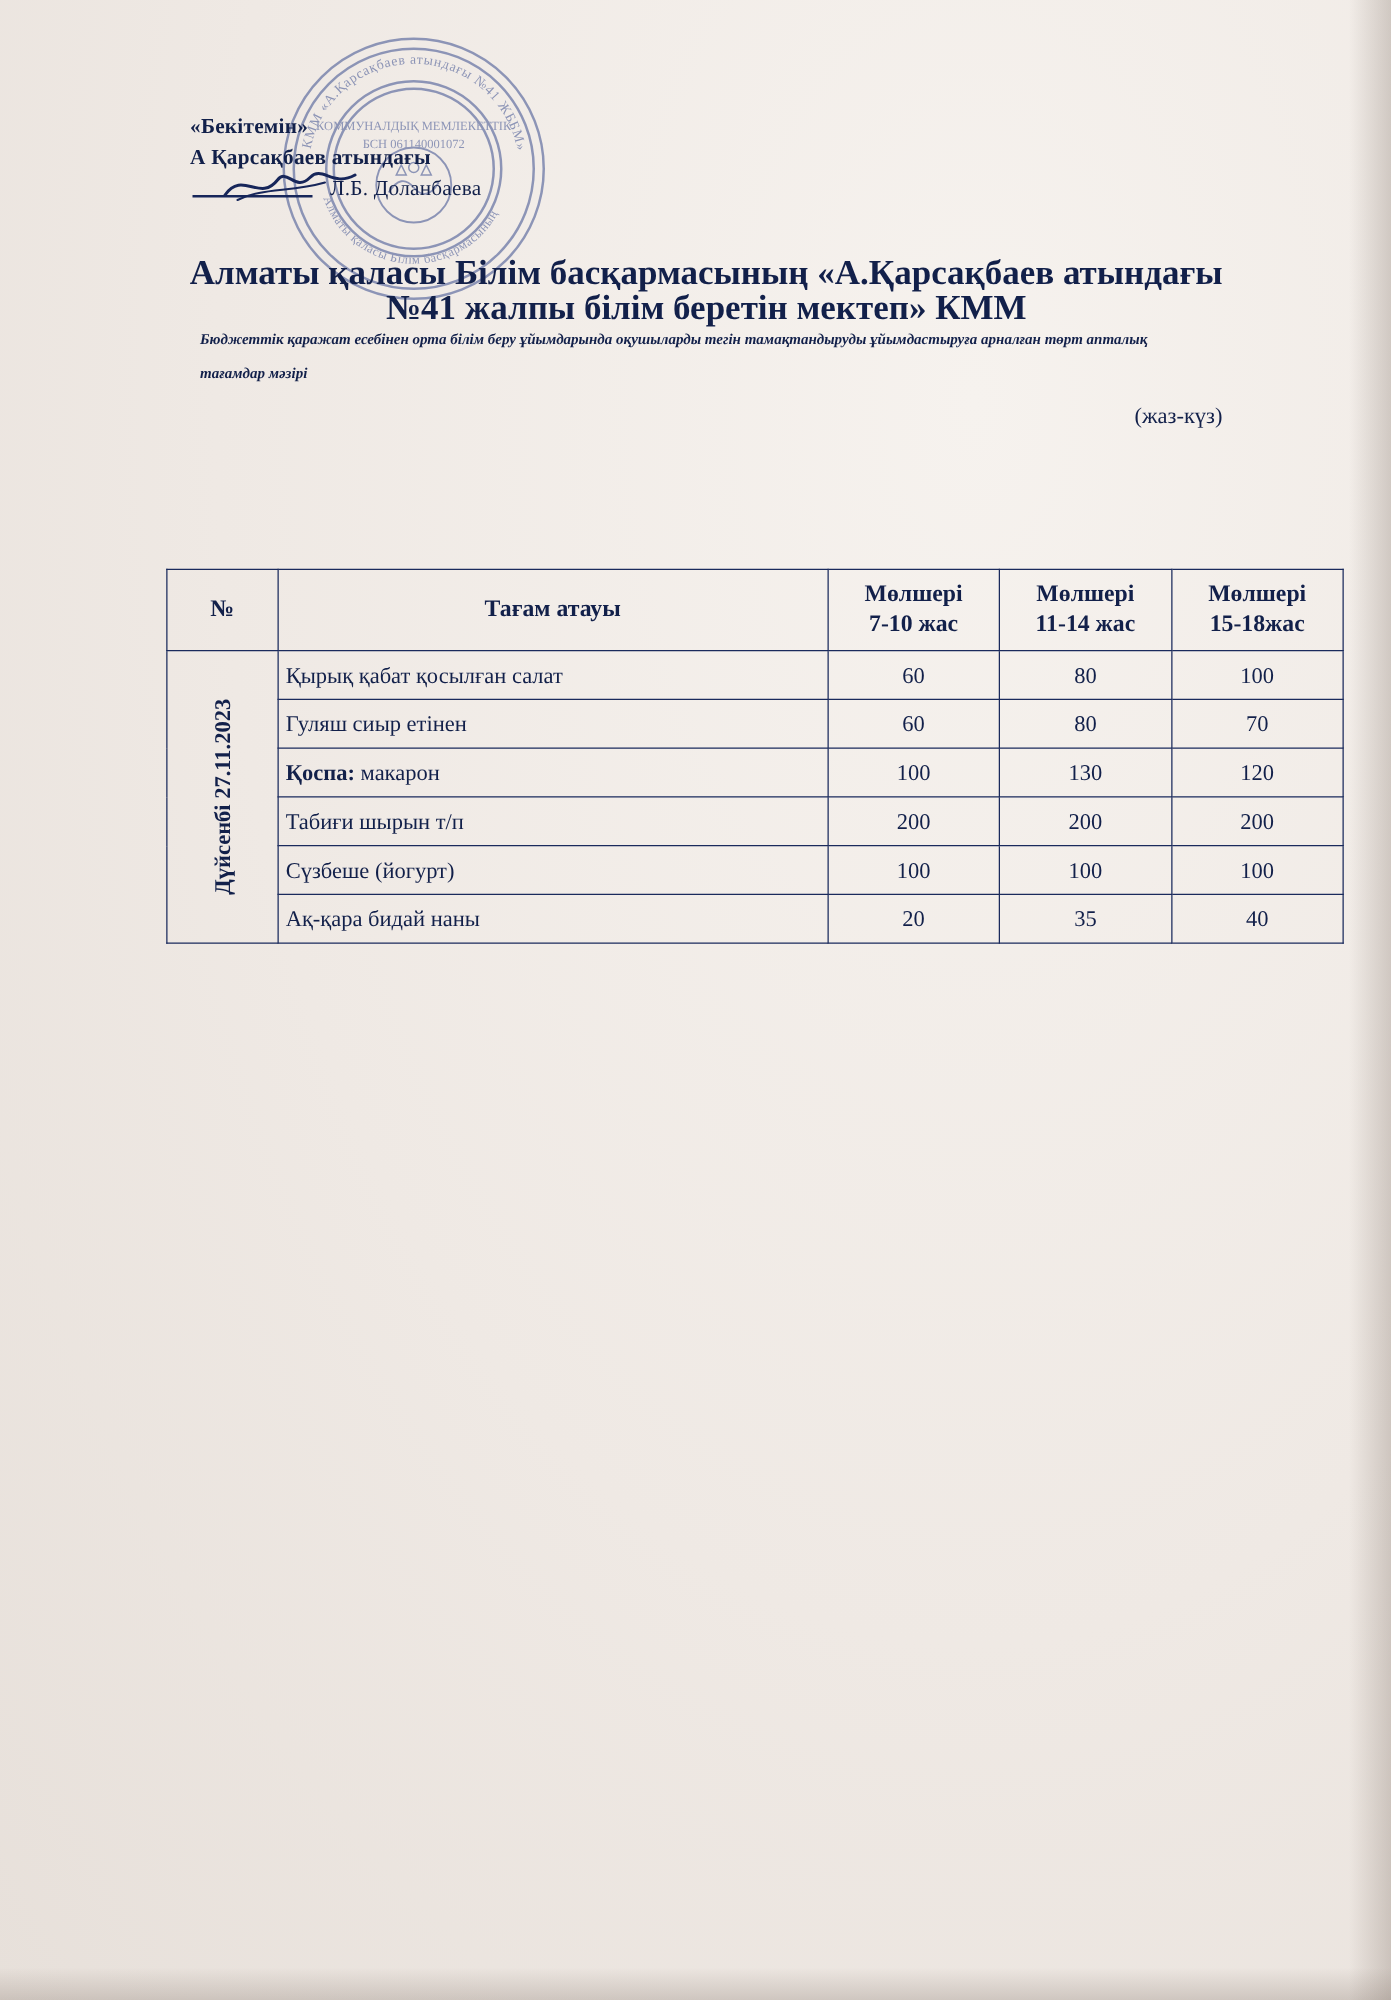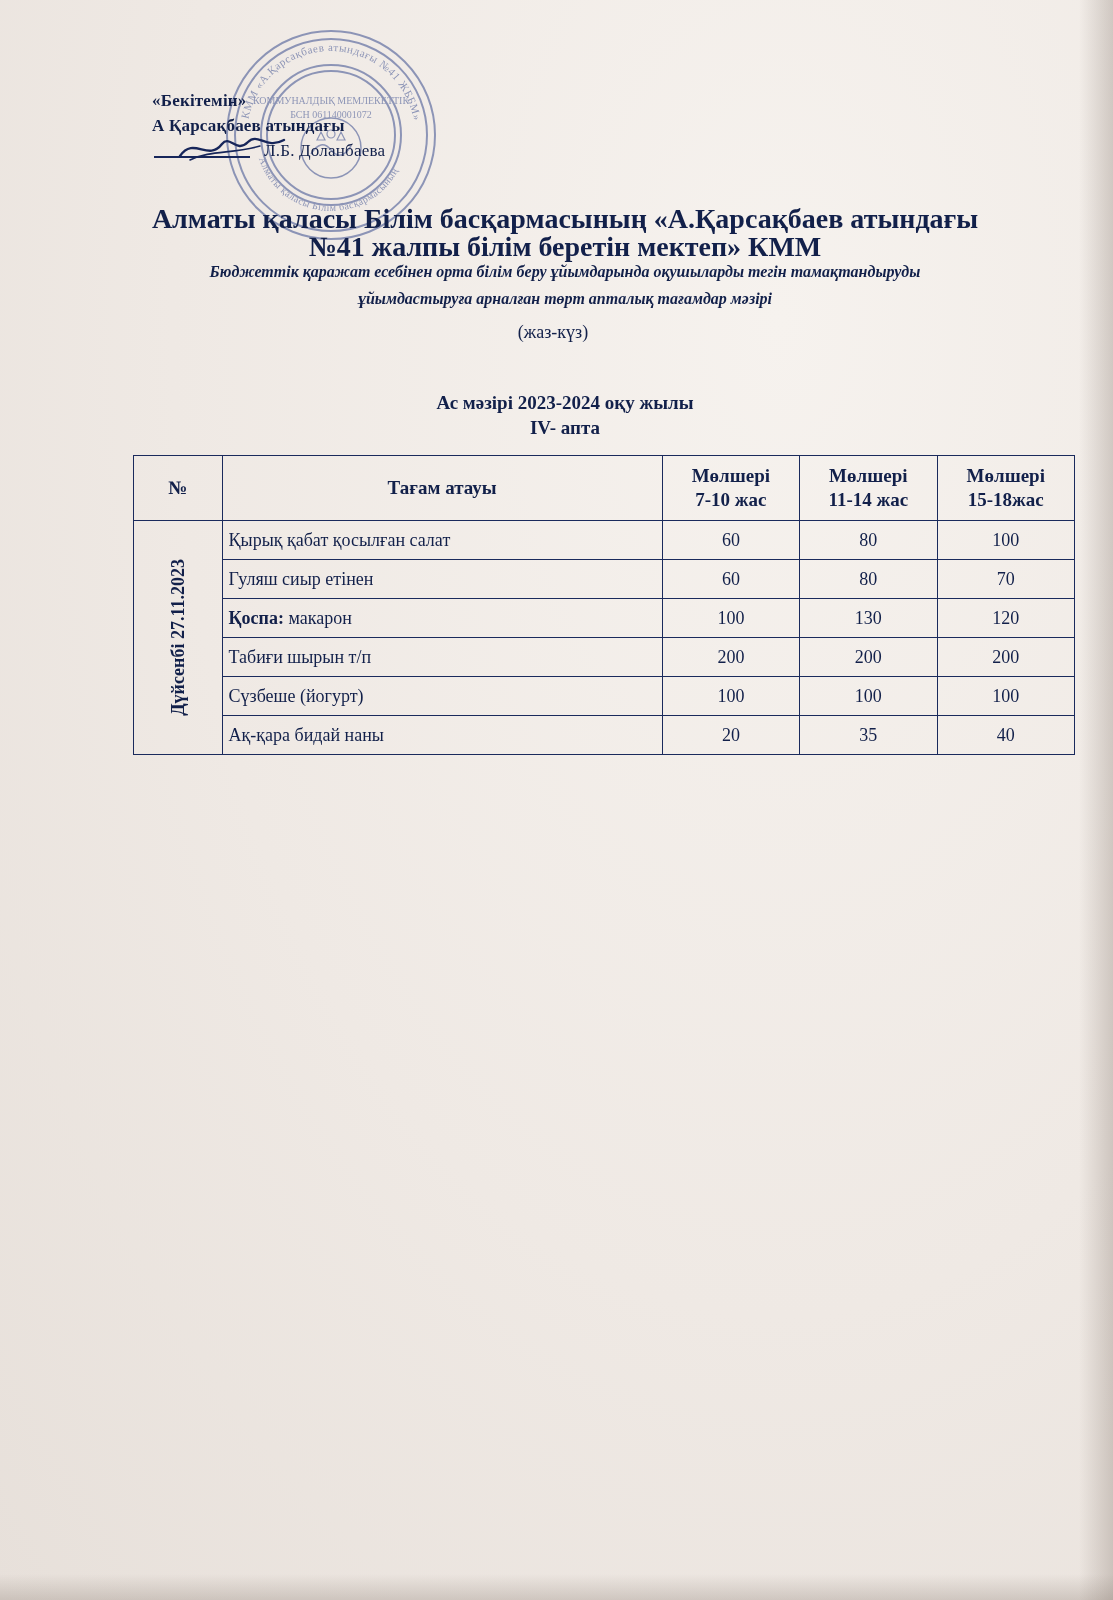--- a/index.html
+++ b/index.html
@@ -99,32 +99,31 @@
     text-align: center;
     font-weight: bold;
     font-size: 28px;
     line-height: 28px;
   }
   .title-italic {
     position: absolute;
     left: 160px;
     top: 258px;
     width: 810px;
-    text-align: center;
     font-style: italic;
     font-weight: bold;
-    font-size: 16px;
+    font-size: 12px;
     line-height: 27px;
   }
   .title-season {
     position: absolute;
-    left: 148px;
+    left: 168px;
     top: 322px;
     width: 810px;
-    text-align: center;
+    text-align: right;
     font-size: 18px;
   }
   .menu-title {
     position: absolute;
     left: 160px;
     top: 390px;
     width: 810px;
     text-align: center;
     font-weight: bold;
     font-size: 19px;
@@ -218,24 +217,20 @@
         <path d="M 16 28 C 36 18, 58 22, 86 14" fill="none" stroke="#17265a" stroke-width="1.6" stroke-linecap="round"></path>
       </svg>
       <span class="sig-name">Л.Б. Доланбаева</span>
     </div>
   </div>
 
   <div class="title-main">Алматы қаласы  Білім басқармасының «А.Қарсақбаев атындағы  №41 жалпы білім беретін мектеп» КММ</div>
   <div class="title-italic">Бюджеттік қаражат есебінен орта білім беру ұйымдарында оқушыларды тегін тамақтандыруды ұйымдастыруға арналған төрт апталық тағамдар мәзірі</div>
   <div class="title-season">(жаз-күз)</div>
 
-  <div class="menu-title">
-    <div>Ас мәзірі 2023-2024  оқу жылы</div>
-    <div>IV- апта</div>
-  </div>
 
   <table class="menu-table">
     <thead>
       <tr>
         <th class="col-no">№</th>
         <th class="col-dish">Тағам атауы</th>
         <th class="col-amt">
           <div>Мөлшері</div>
           <div>7-10 жас</div>
         </th>

